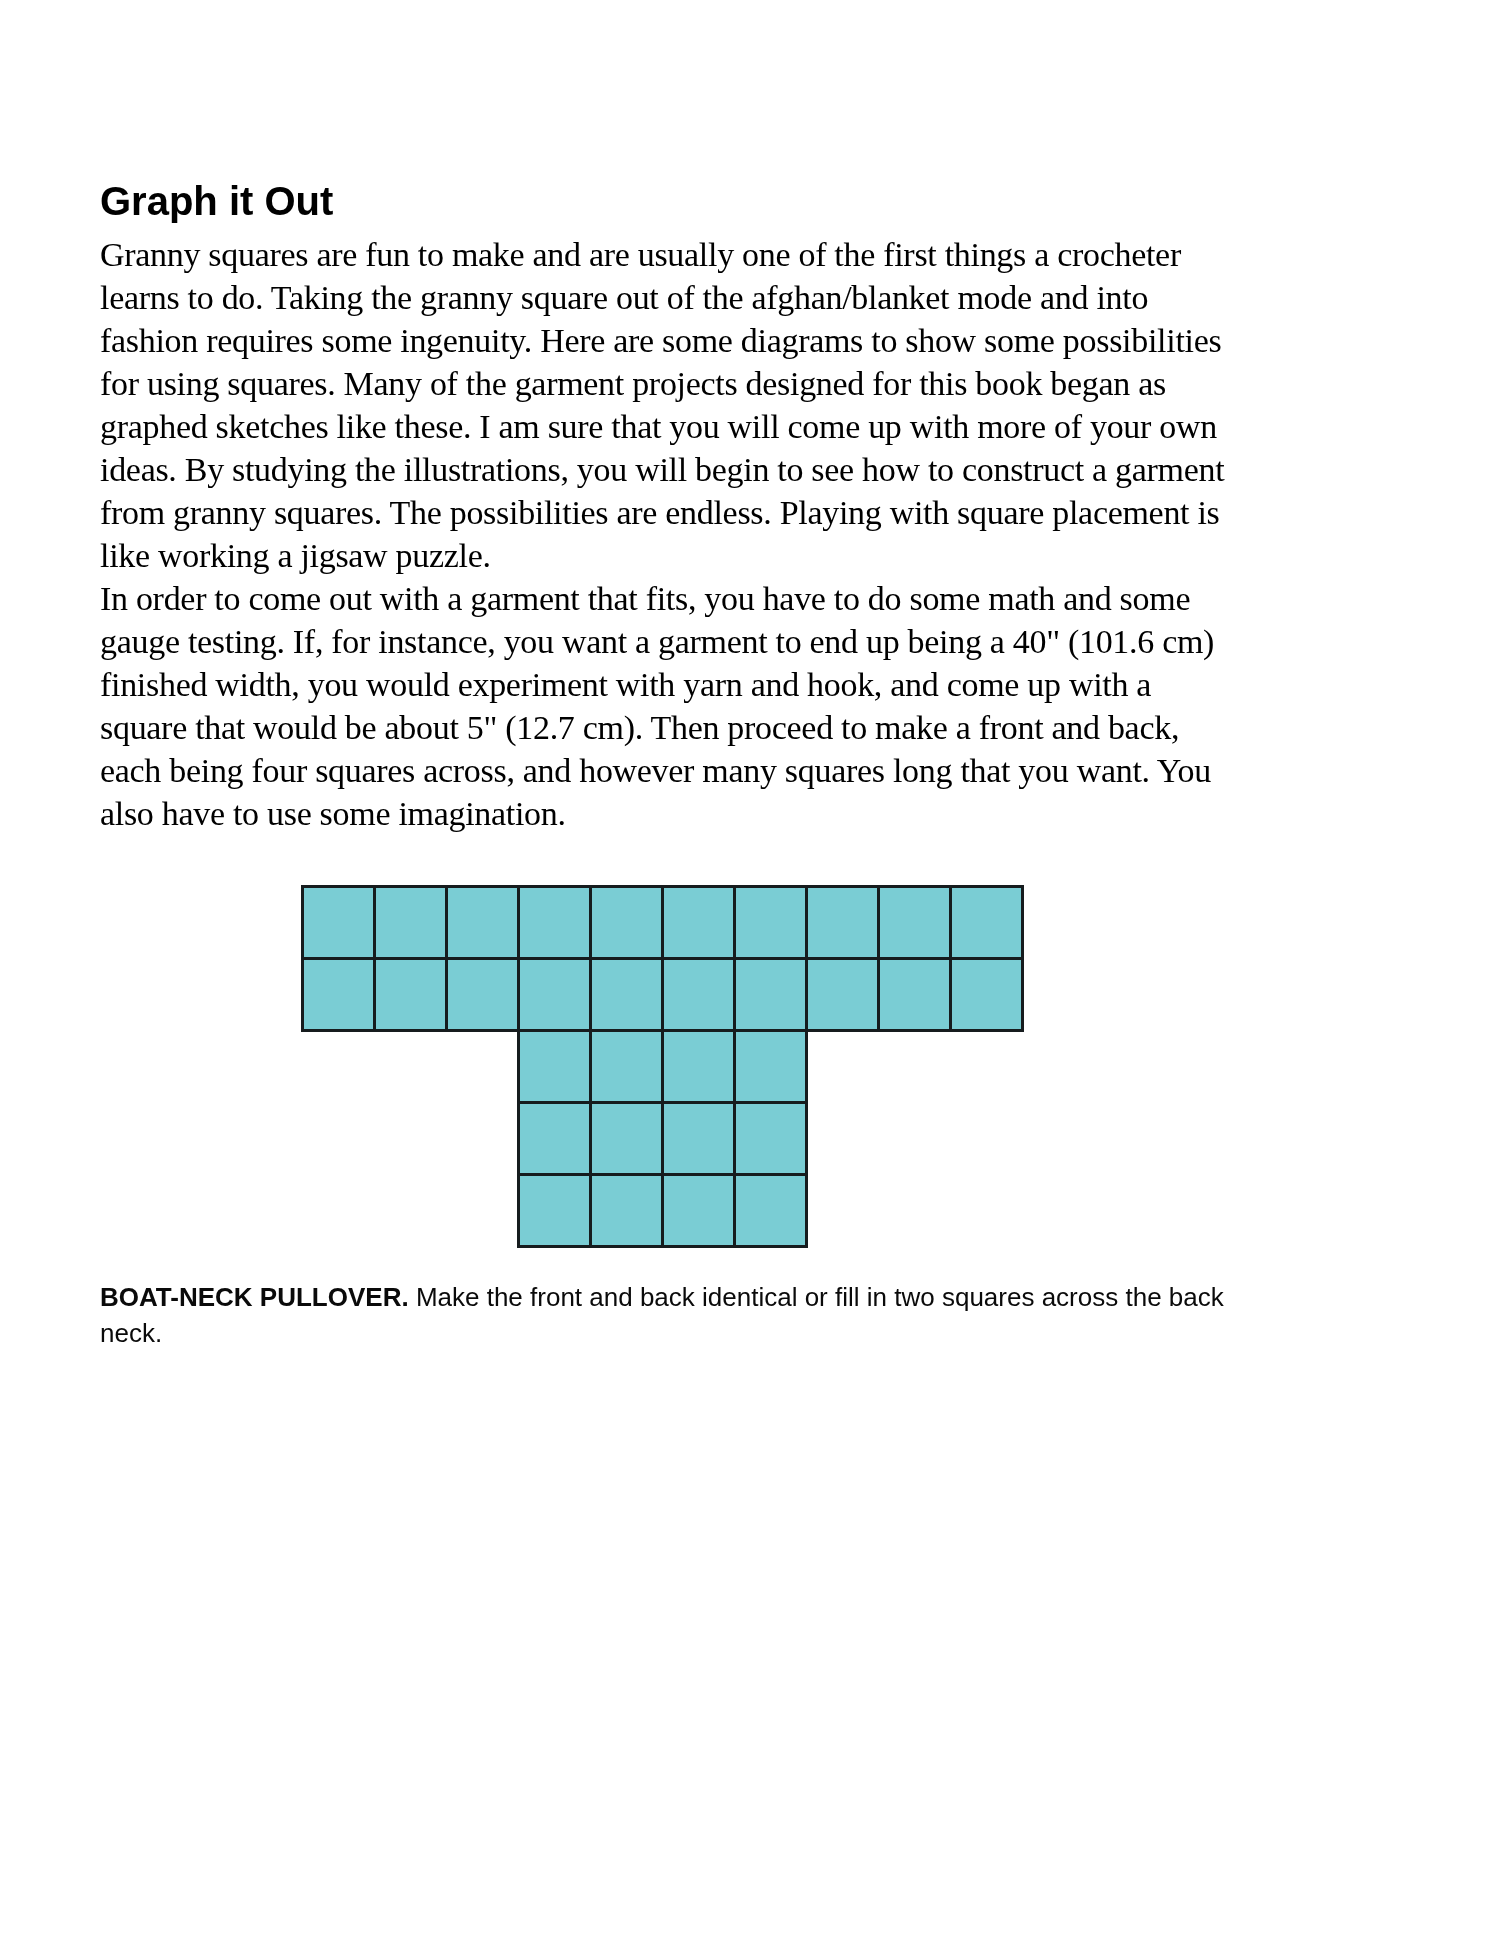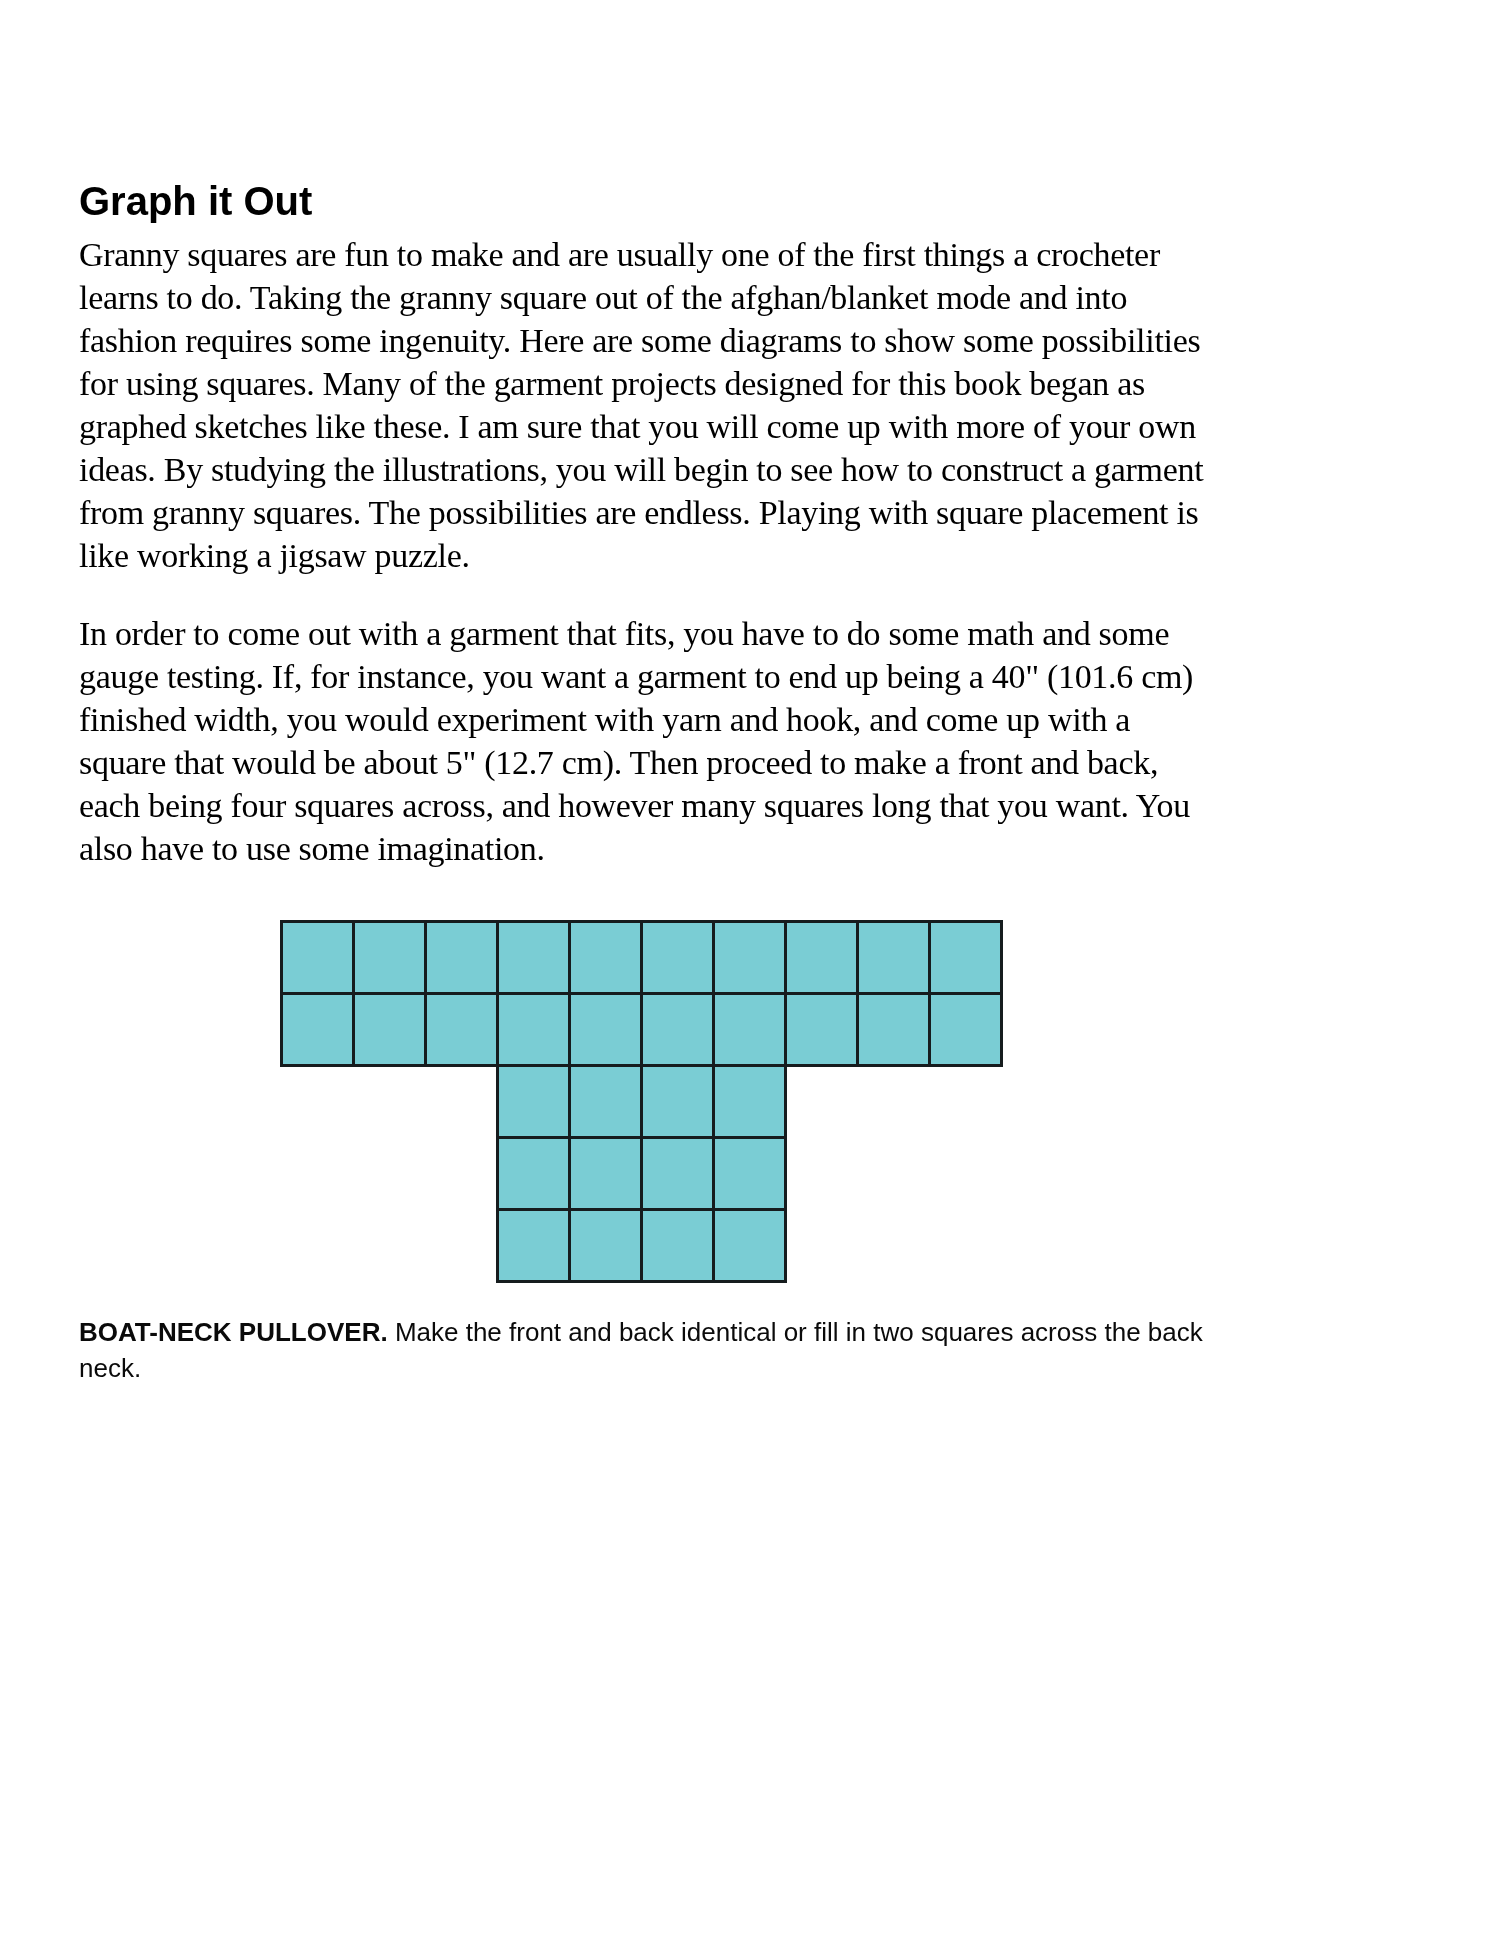--- a/index.html
+++ b/index.html
@@ -11,38 +11,37 @@
     height: 1941px;
     background: #ffffff;
     color: #000000;
     font-family: "Liberation Serif", serif;
     overflow: hidden;
   }
   .page {
     box-sizing: border-box;
     width: 1469px;
     height: 1941px;
-    padding: 177px 180px 60px 79px;
+    padding: 177px 180px 60px 100px;
   }
   .page-title {
     font-family: "Liberation Sans", sans-serif;
     font-weight: 700;
     font-size: 40px;
     line-height: 48px;
     margin: 0 0 8px 0;
   }
   .body-text {
     font-size: 34px;
     line-height: 43px;
     letter-spacing: -0.3px;
     margin: 0;
     max-width: 1130px;
   }
   .body-text.first {
-    margin-bottom: 35px;
   }
   .diagram {
     margin: 50px 0 0 201px;
   }
   .block {
     display: grid;
     gap: 3px;
     padding: 0;
     border: 3px solid var(--line, #161c1e);
     background: var(--line, #161c1e);

